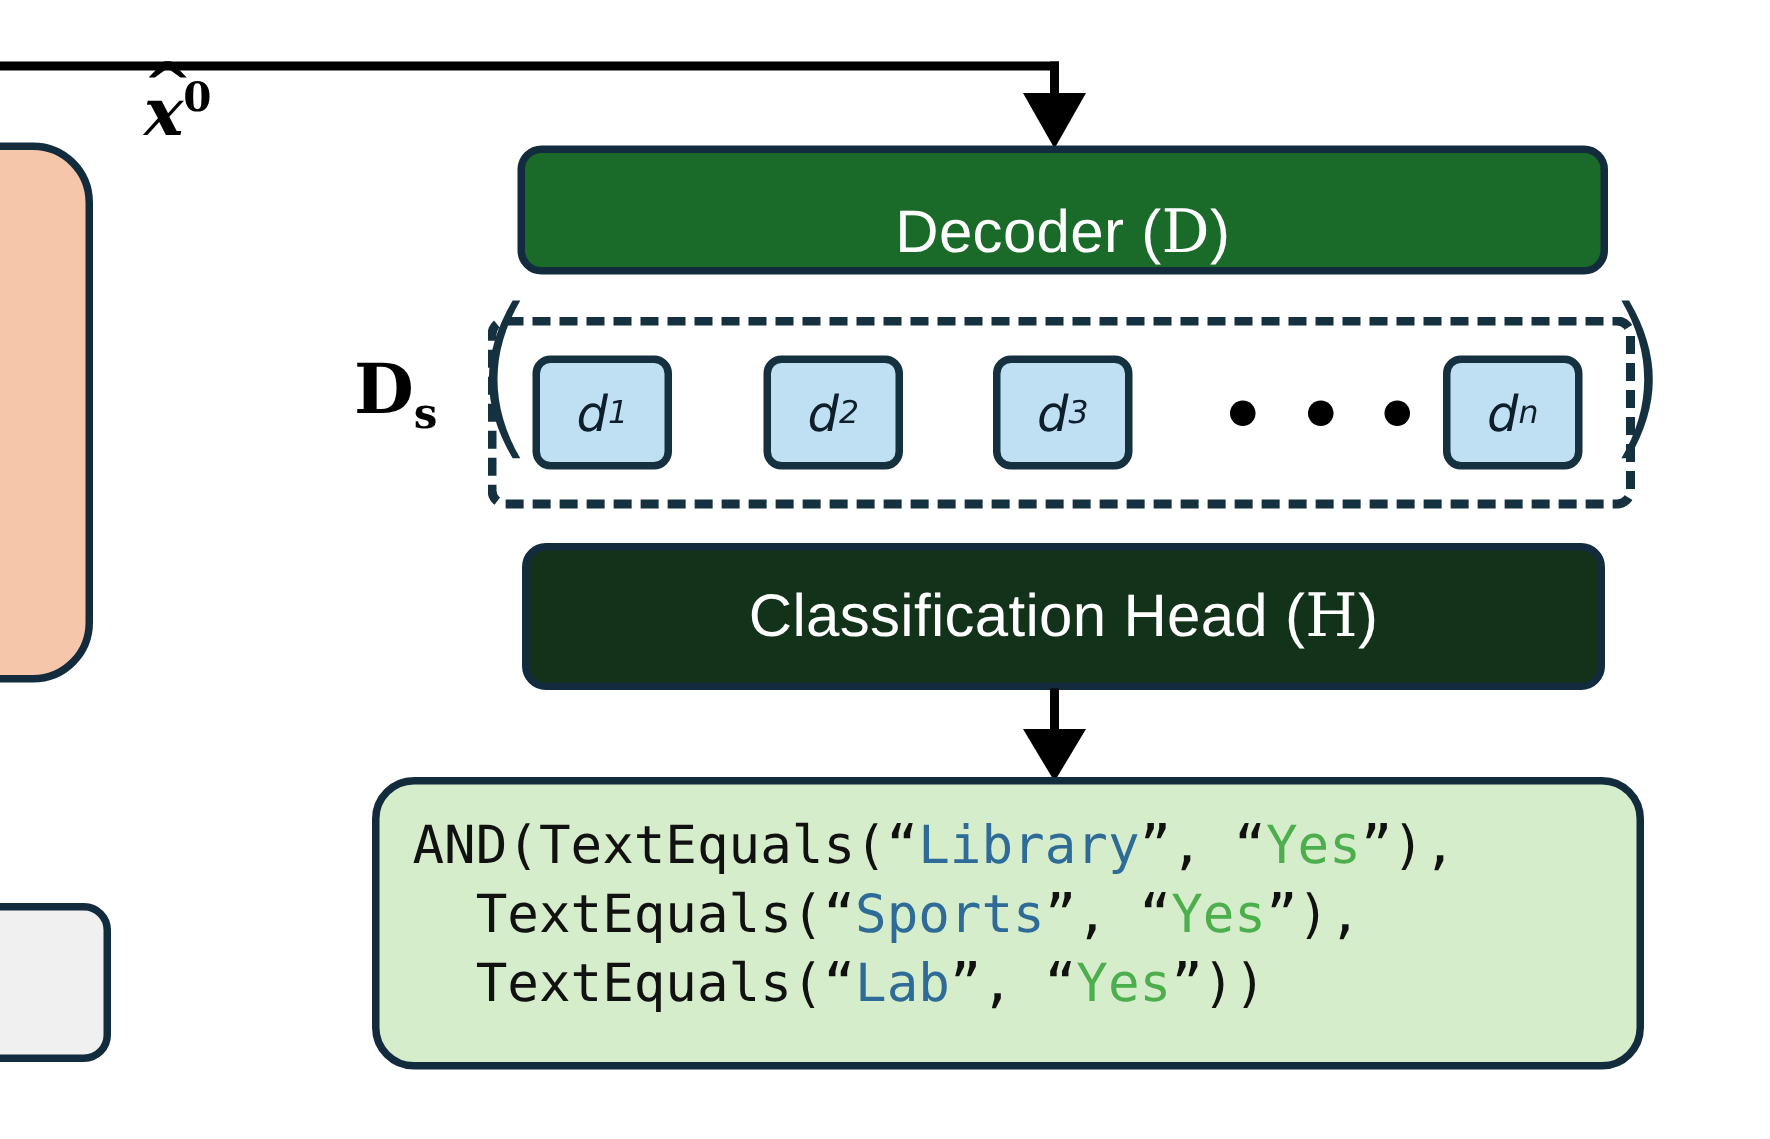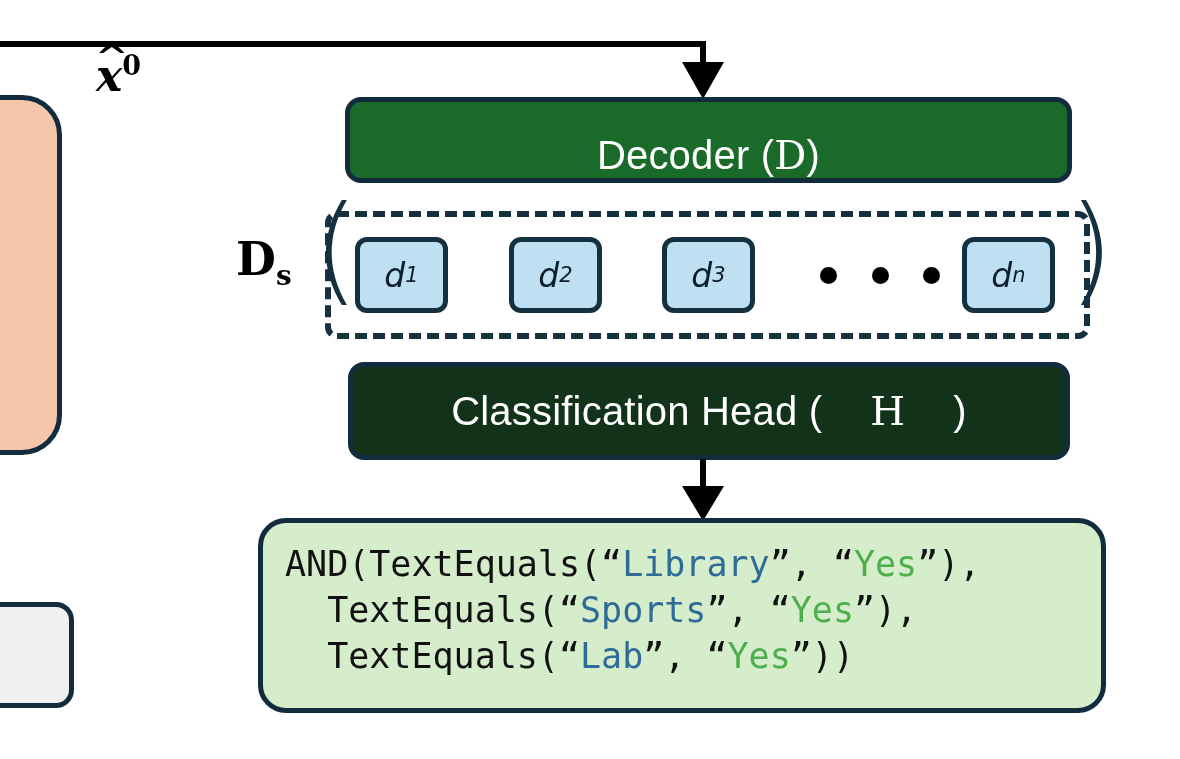--- a/index.html
+++ b/index.html
@@ -92,34 +92,34 @@
     display:flex; align-items:center; justify-content:space-between;
     color:#000;
   }
   .ellipsis i{display:block;width:17px;height:17px;border-radius:50%;background:#000;}
 
   
   .head{
     position:absolute; left:348px; top:362px; width:722px; height:98px;
     background:#123219; border:5px solid #122C3D; border-radius:16px;
     box-sizing:border-box; display:flex; align-items:center; justify-content:center;
-    color:#ffffff; font-size:40px; letter-spacing:.2px;gap:48px;
+    color:#ffffff; font-size:40px; letter-spacing:.2px;
   }
 
   
   .arrow2-v{position:absolute; left:700px; top:459px; width:6px; height:40px; background:#000;}
   .arrow2-head{
     position:absolute; left:682px; top:486px; width:0; height:0;
     border-left:21px solid transparent; border-right:21px solid transparent;
     border-top:35px solid #000000;
   }
 
   
   .outbox{
-    position:absolute; left:258px; top:518px; width:848px; height:195px;
+    position:absolute; left:248px; top:518px; width:848px; height:195px;
     background:#D6EDCB; border:5px solid #122C3D; border-radius:28px;
     box-sizing:border-box; padding:18px 20px 0 22px;
   }
   .code{
     font-family:"DejaVu Sans Mono", monospace;
     font-size:35px; line-height:1.32; color:#111111; white-space:pre;
   }
   .k-field{color:#2E6B97;}
   .k-val{color:#4CAE4C;}
   .q{color:#111111;}

